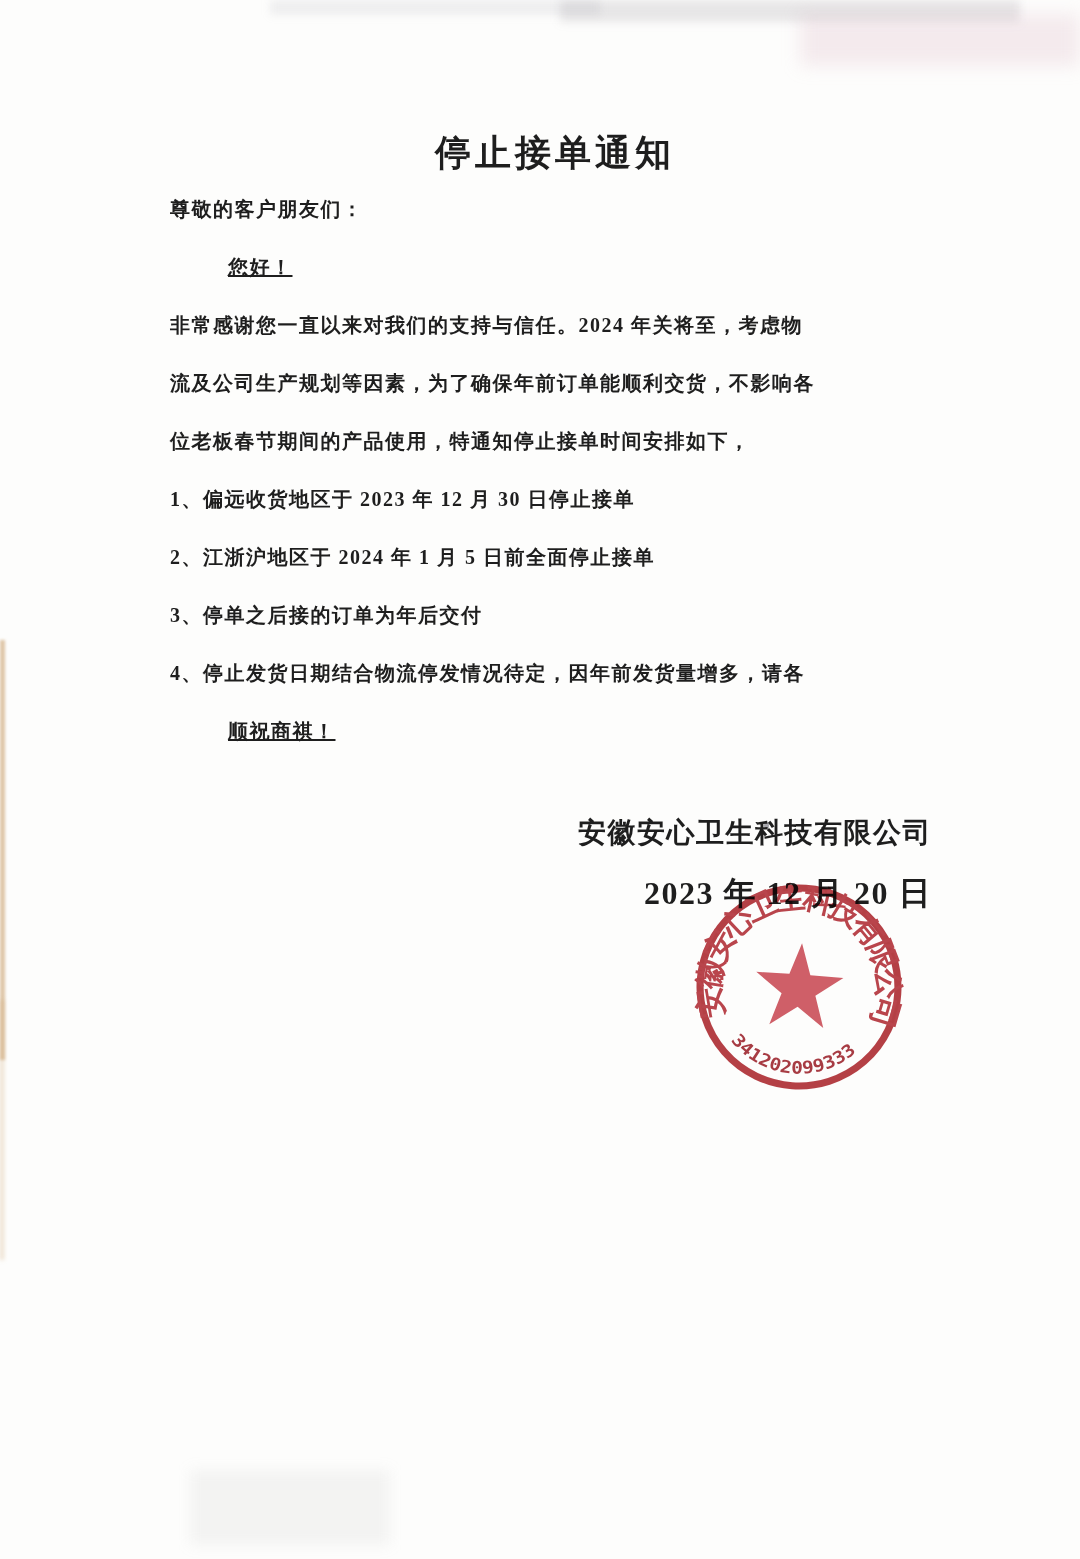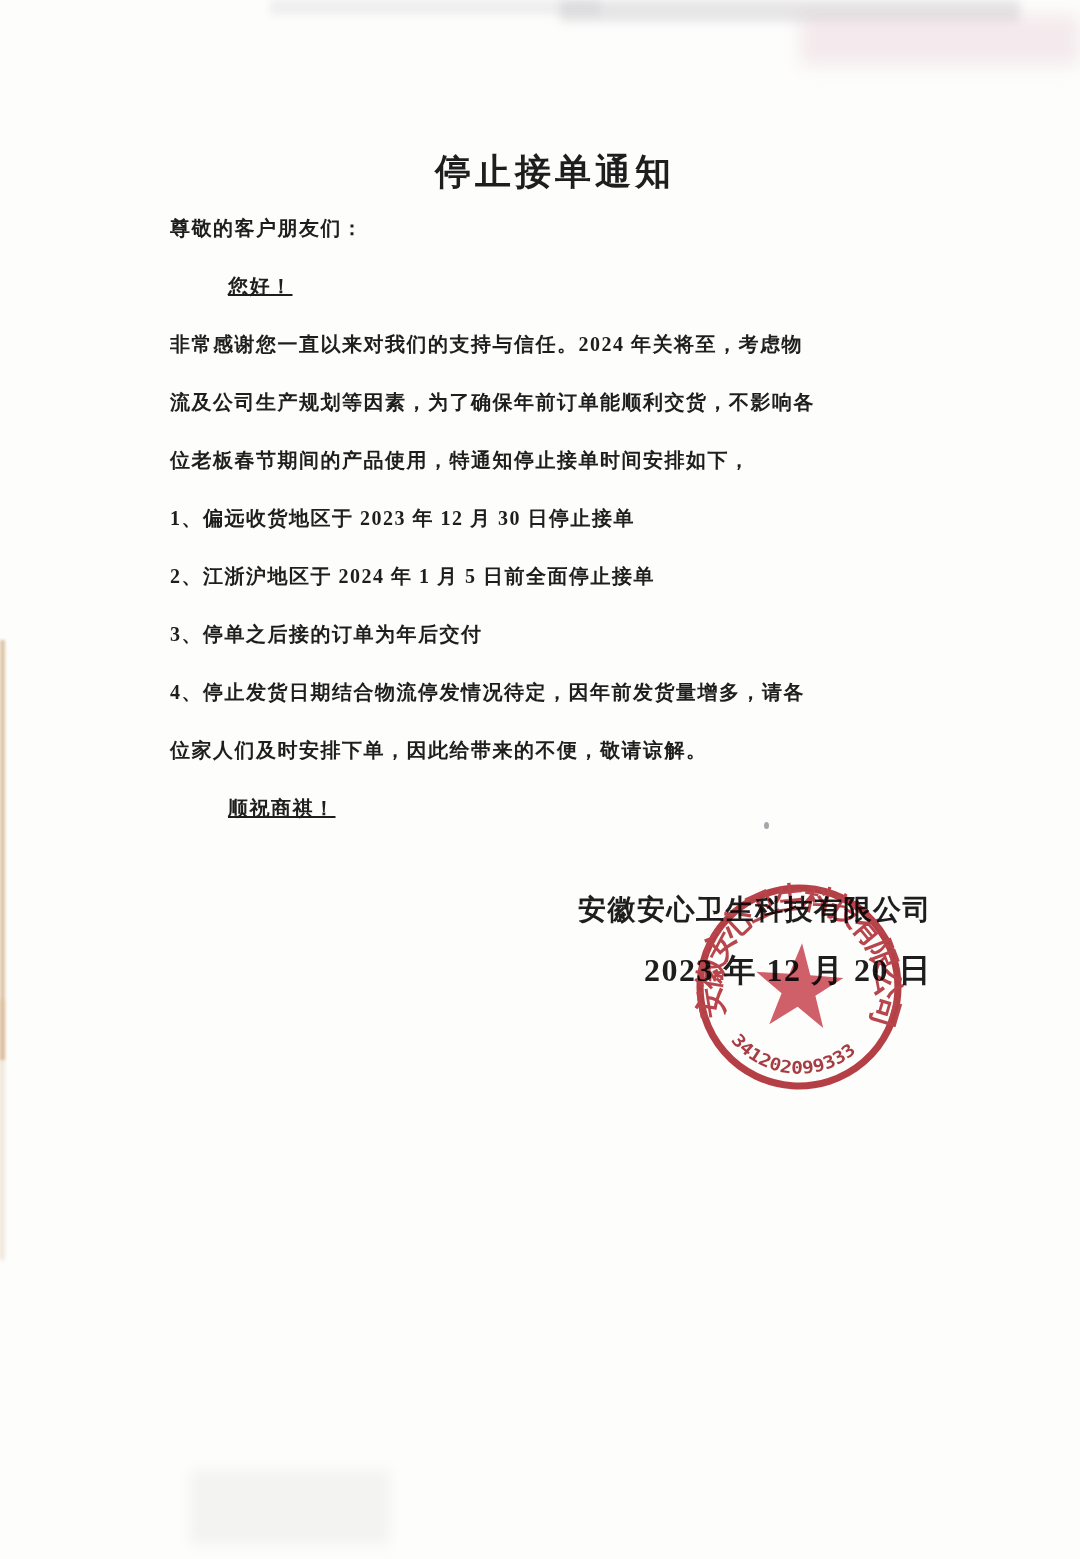--- a/index.html
+++ b/index.html
@@ -9,21 +9,20 @@
     margin:0 auto;
     background:#fdfdfc;
     overflow:hidden;
     font-family:"Liberation Serif","DejaVu Serif",serif;
     color:#1e1e1e;
   }
   .doc {
     position:relative;
     padding:126px 140px 0 170px;
     z-index:2;
-    margin-top:19px;
   }
   .title {
     text-align:center;
     font-size:36px;
     font-weight:700;
     letter-spacing:4px;
     line-height:54px;
     height:54px;
   }
   .line {
@@ -91,21 +90,20 @@
 
     <div class="line">尊敬的客户朋友们：</div>
     <div class="line ind">您好！</div>
     <div class="line">非常感谢您一直以来对我们的支持与信任。2024 年关将至，考虑物</div>
     <div class="line">流及公司生产规划等因素，为了确保年前订单能顺利交货，不影响各</div>
     <div class="line">位老板春节期间的产品使用，特通知停止接单时间安排如下，</div>
     <div class="line">1、偏远收货地区于 2023 年 12 月 30 日停止接单</div>
     <div class="line">2、江浙沪地区于 2024 年 1 月 5 日前全面停止接单</div>
     <div class="line">3、停单之后接的订单为年后交付</div>
     <div class="line">4、停止发货日期结合物流停发情况待定，因年前发货量增多，请各</div>
-    <div class="line">位家人们及时安排下单，因此给带来的不便，敬请谅解。</div>
     <div class="line ind">顺祝商祺！</div>
 
     <div class="sig-company">安徽安心卫生科技有限公司</div>
     <div class="sig-date">2023 年 12 月 20 日</div>
   </div>
 
   <div class="stamp">
     <svg width="306" height="306" viewBox="0 0 300 300">
       <defs>
         <path id="arcRing" d="M 79 183 A 78 78 0 1 1 221 183" fill="none"></path>

